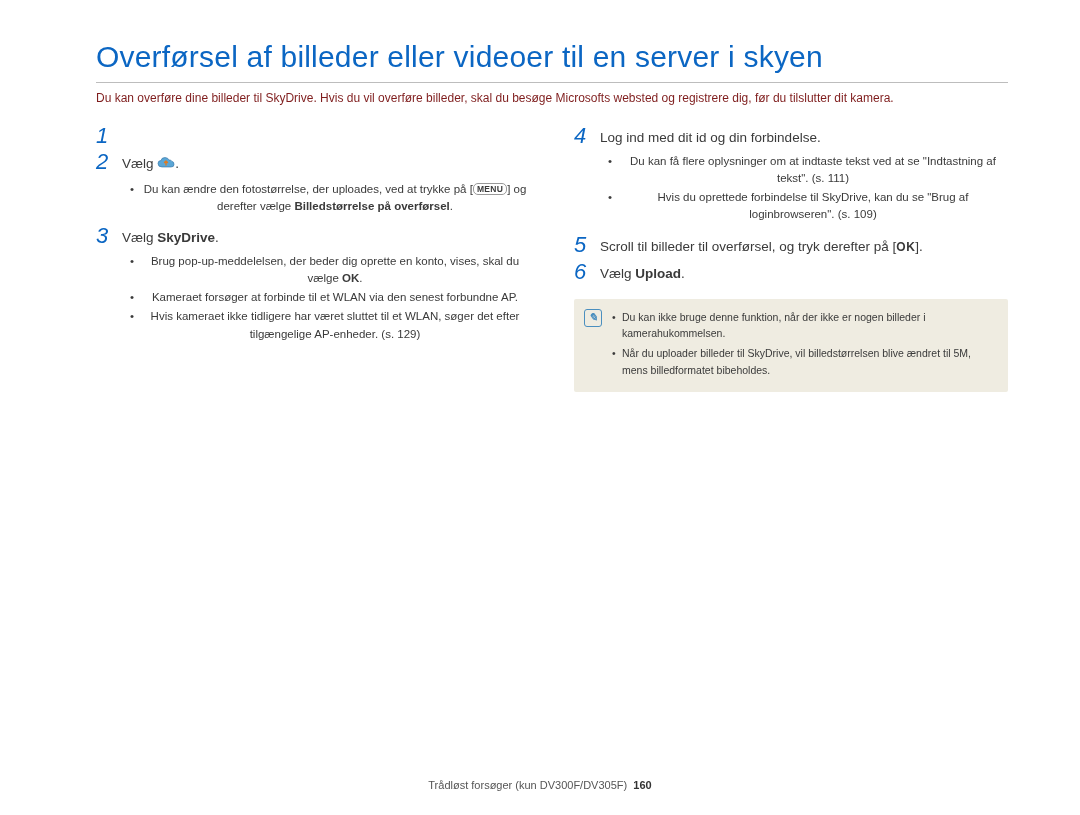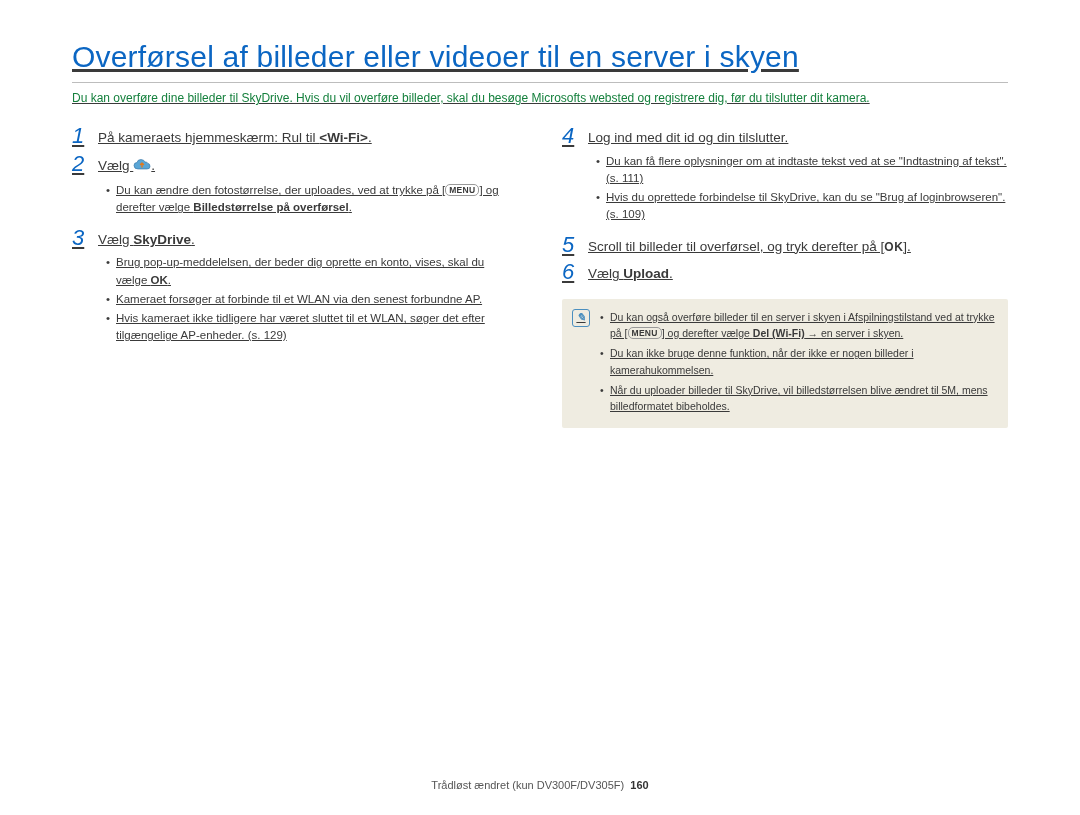--- a/index.html
+++ b/index.html
@@ -1,28 +1,28 @@
 <!DOCTYPE html>
 <html><head>
 <meta charset="utf-8">
 <style>
   * { box-sizing: border-box; margin: 0; padding: 0; }
   body { width: 1080px; height: 815px; font-family: Arial, Helvetica, sans-serif; background: #fff; position: relative; color: #3a3a3a; }
-  .page { padding: 40px 72px 0 72px; text-decoration: underline; }
+  .page { padding: 40px 72px 0 96px; }
   .title { font-size: 30px; font-weight: 400; color: #0b66c3; letter-spacing: 0.2px; margin-bottom: 8px; }
   .hr { border: none; border-top: 1px solid #bdbdbd; margin-bottom: 6px; }
-  .intro { font-size: 12px; line-height: 1.5; color: #15803d; margin-bottom: 18px; }
+  .intro { font-size: 12px; line-height: 1.5; color: #7f1d1d; margin-bottom: 18px; }
   .columns { display: flex; gap: 44px; }
   .col { flex: 1 1 0; }
   .step { display: flex; gap: 8px; margin-bottom: 4px; align-items: flex-start; }
   .num { color: #0b66c3; font-size: 22px; font-style: italic; font-weight: 400; line-height: 1; min-width: 18px; }
   .step-text { font-size: 13.5px; line-height: 1.6; padding-top: 2px; }
   .bold { font-weight: 700; }
   ul.sub { list-style: none; padding-left: 34px; margin-bottom: 10px; }
-  ul.sub li { font-size: 11.5px; line-height: 1.5; position: relative; padding-left: 10px; margin-bottom: 2px; }
+  ul.sub li { font-size: 11.5px; line-height: 1.5; position: relative; padding-left: 10px; margin-bottom: 2px; text-align: center; }
   ul.sub li::before { content: "•"; position: absolute; left: 0; top: 0; }
   .menu-label { display: inline-block; border: 1px solid #999; padding: 0px 3px; font-size: 8.5px; font-weight: 700; font-family: Arial; letter-spacing: 0.3px; vertical-align: 1px; line-height: 1.2; border-radius: 5px; }
   .ok-label { display: inline-block; font-weight: 700; font-size: 12px; letter-spacing: 0.5px; vertical-align: 0; }
   .cloud-icon { display: inline-block; vertical-align: -2px; }
   .notebox { display: flex; background: #efece1; border-radius: 2px; padding: 10px 12px 10px 10px; margin-top: 14px; gap: 10px; }
   .note-icon-wrap { flex: 0 0 auto; }
   .note-icon { width: 18px; height: 18px; border: 1.5px solid #4b8fbf; border-radius: 3px; color: #4b8fbf; font-weight: 700; font-size: 11px; display: flex; align-items: center; justify-content: center; font-style: italic; }
   ul.note-list { list-style: none; flex: 1; }
   ul.note-list li { font-size: 10.5px; line-height: 1.55; position: relative; padding-left: 10px; margin-bottom: 4px; }
   ul.note-list li::before { content: "•"; position: absolute; left: 0; top: 0; }
@@ -37,23 +37,20 @@
   <h1 class="title">Overførsel af billeder eller videoer til en server i skyen</h1>
   <hr class="hr">
   <p class="intro">Du kan overføre dine billeder til SkyDrive. Hvis du vil overføre billeder, skal du besøge Microsofts websted og registrere dig, før du tilslutter dit kamera.</p>
 
   <div class="columns">
 
     <div class="col">
 
       <div class="step">
         <div class="num">1</div>
-        <div class="step-text">
-          <span>På kameraets hjemmeskærm: Rul til </span><span class="bold">&lt;Wi-Fi&gt;</span><span>.</span>
-        </div>
       </div>
 
       <div class="step">
         <div class="num">2</div>
         <div class="step-text">
           <span>Vælg </span>
           <span class="cloud-icon">
             <svg width="18" height="14" viewBox="0 0 18 14">
               <path d="M5 11 Q1 11 1 7.5 Q1 4.5 4 4.5 Q4.5 1.5 8 1.5 Q11 1.5 12 4 Q14 3.5 15 5.5 Q17 5.5 17 8.5 Q17 11 14 11 Z" fill="#5aa6d6" stroke="#2f6fa3" stroke-width="0.6"></path>
               <path d="M9 9 L9 5 M9 5 L7.5 6.5 M9 5 L10.5 6.5" stroke="#e07a1f" stroke-width="1.4" fill="none" stroke-linecap="round"></path>
@@ -79,21 +76,21 @@
         </li>
         <li>Kameraet forsøger at forbinde til et WLAN via den senest forbundne AP.</li>
         <li>Hvis kameraet ikke tidligere har været sluttet til et WLAN, søger det efter tilgængelige AP-enheder. (s. 129)</li>
       </ul>
     </div>
 
     <div class="col">
 
       <div class="step">
         <div class="num">4</div>
-        <div class="step-text">Log ind med dit id og din tilslutter.</div>
+        <div class="step-text">Log ind med dit id og din forbindelse.</div>
       </div>
       <ul class="sub">
         <li>Du kan få flere oplysninger om at indtaste tekst ved at se "Indtastning af tekst". (s. 111)</li>
         <li>Hvis du oprettede forbindelse til SkyDrive, kan du se "Brug af loginbrowseren". (s. 109)</li>
       </ul>
 
       <div class="step">
         <div class="num">5</div>
         <div class="step-text">
           <span>Scroll til billeder til overførsel, og tryk derefter på [</span><span class="ok-label">OK</span><span>].</span>
@@ -105,27 +102,24 @@
         <div class="step-text">
           <span>Vælg </span><span class="bold">Upload</span><span>.</span>
         </div>
       </div>
 
       <div class="notebox">
         <div class="note-icon-wrap">
           <div class="note-icon">✎</div>
         </div>
         <ul class="note-list">
-          <li>
-            <span>Du kan også overføre billeder til en server i skyen i Afspilningstilstand ved at trykke på [</span><span class="menu-label">MENU</span><span>] og derefter vælge </span><span class="bold">Del (Wi-Fi)</span><span class="arrow"> → </span><span>en server i skyen.</span>
-          </li>
           <li>Du kan ikke bruge denne funktion, når der ikke er nogen billeder i kamerahukommelsen.</li>
           <li>Når du uploader billeder til SkyDrive, vil billedstørrelsen blive ændret til 5M, mens billedformatet bibeholdes.</li>
         </ul>
       </div>
 
     </div>
   </div>
 </div>
 
 <div class="footer">
-  <span>Trådløst ændret (kun DV300F/DV305F)</span>&nbsp;&nbsp;<span class="pg">160</span>
+  <span>Trådløst forsøger (kun DV300F/DV305F)</span>&nbsp;&nbsp;<span class="pg">160</span>
 </div>
 
 </body></html>

